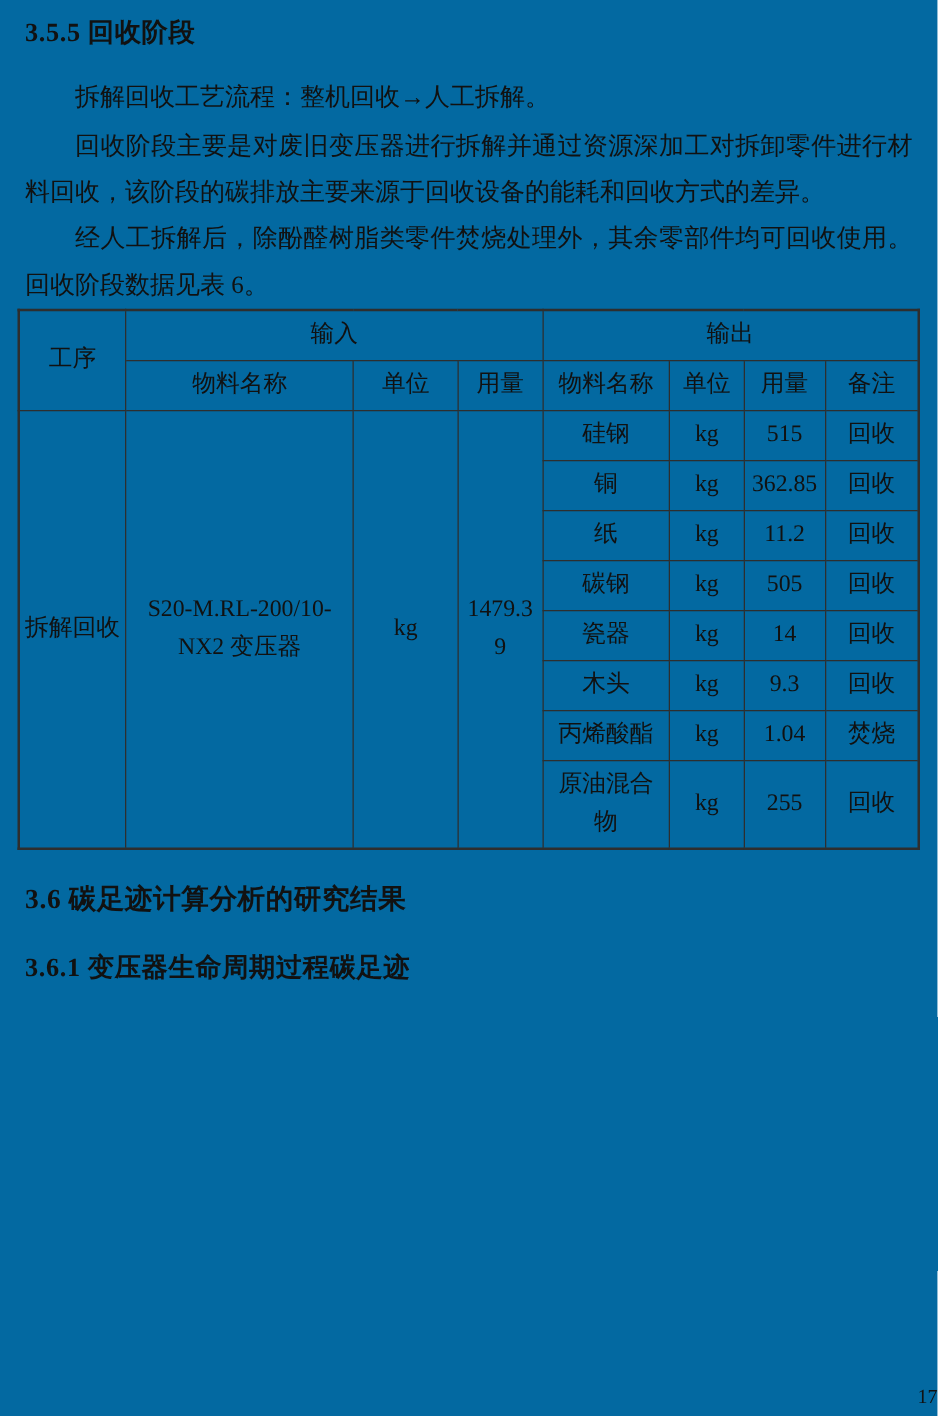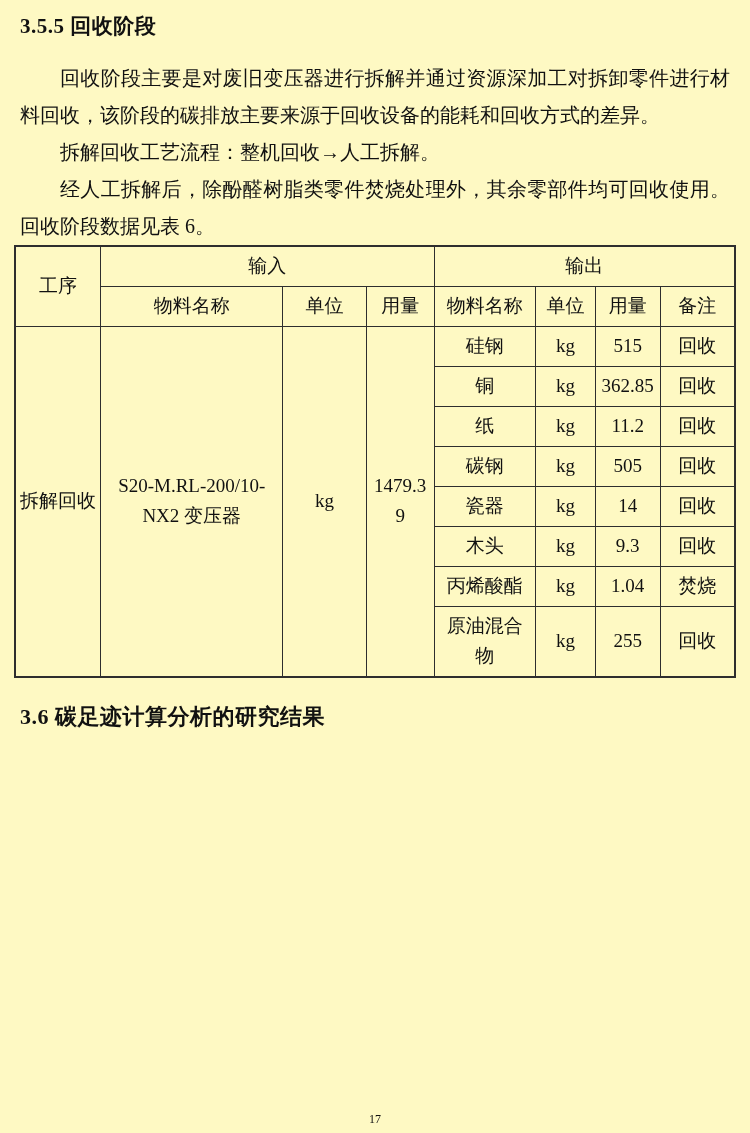--- a/index.html
+++ b/index.html
@@ -6,21 +6,21 @@
     margin: 0;
     padding: 0;
     background: #ffffff;
   }
   .page {
     position: relative;
     width: 750px;
     height: 1133px;
     box-sizing: border-box;
     padding: 8px 20px 0 20px;
-    background: #fef9c3;
+    background: #0369a1;
     color: #111111;
     font-family: "Liberation Serif", "DejaVu Serif", serif;
     overflow: hidden;
   }
   .h-sub {
     font-size: 21px;
     font-weight: bold;
     margin: 4px 0 20px 0;
     letter-spacing: 0.5px;
   }
@@ -74,33 +74,33 @@
     height: 30px;
   }
   table.data tr.out td {
     height: 31px;
   }
   .pageno {
     position: absolute;
     bottom: 6px;
     left: 0;
     width: 100%;
-    text-align: center;
-    font-size: 12px;
+    text-align: right;
+    font-size: 16px;
   }
 </style>
 </head>
 <body>
 
 <div class="page">
 
   <div class="h-sub">3.5.5  回收阶段</div>
 
+  <p class="body">拆解回收工艺流程：整机回收→人工拆解。</p>
   <p class="body first">回收阶段主要是对废旧变压器进行拆解并通过资源深加工对拆卸零件进行材料回收，该阶段的碳排放主要来源于回收设备的能耗和回收方式的差异。</p>
-  <p class="body">拆解回收工艺流程：整机回收→人工拆解。</p>
   <p class="body">经人工拆解后，除酚醛树脂类零件焚烧处理外，其余零部件均可回收使用。回收阶段数据见表 6。</p>
 
 
   <table class="data">
     <colgroup>
       <col style="width:11.9%">
       <col style="width:25.3%">
       <col style="width:11.6%">
       <col style="width:9.4%">
       <col style="width:14.1%">
@@ -172,17 +172,18 @@
       <tr class="out">
         <td>原油混合物</td>
         <td>kg</td>
         <td>255</td>
         <td>回收</td>
       </tr>
     </tbody>
   </table>
 
   <div class="h-sec">3.6  碳足迹计算分析的研究结果</div>
+  <div class="h-sub2">3.6.1  变压器生命周期过程碳足迹</div>
 
 
   <div class="pageno">17</div>
 
 </div>
 
 </body></html>

